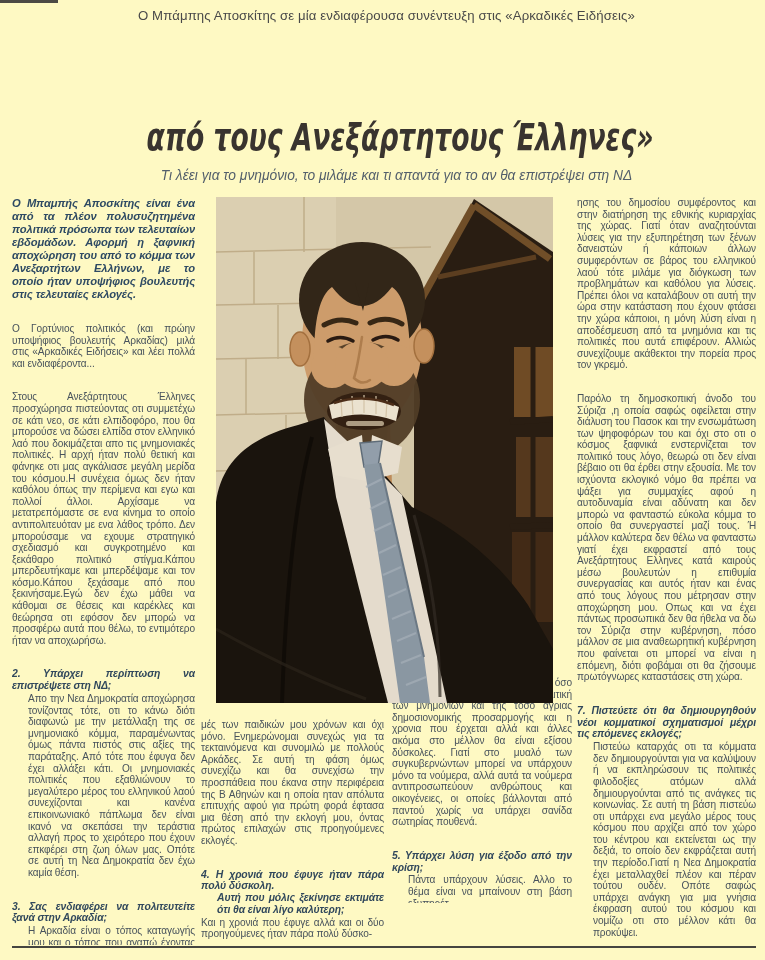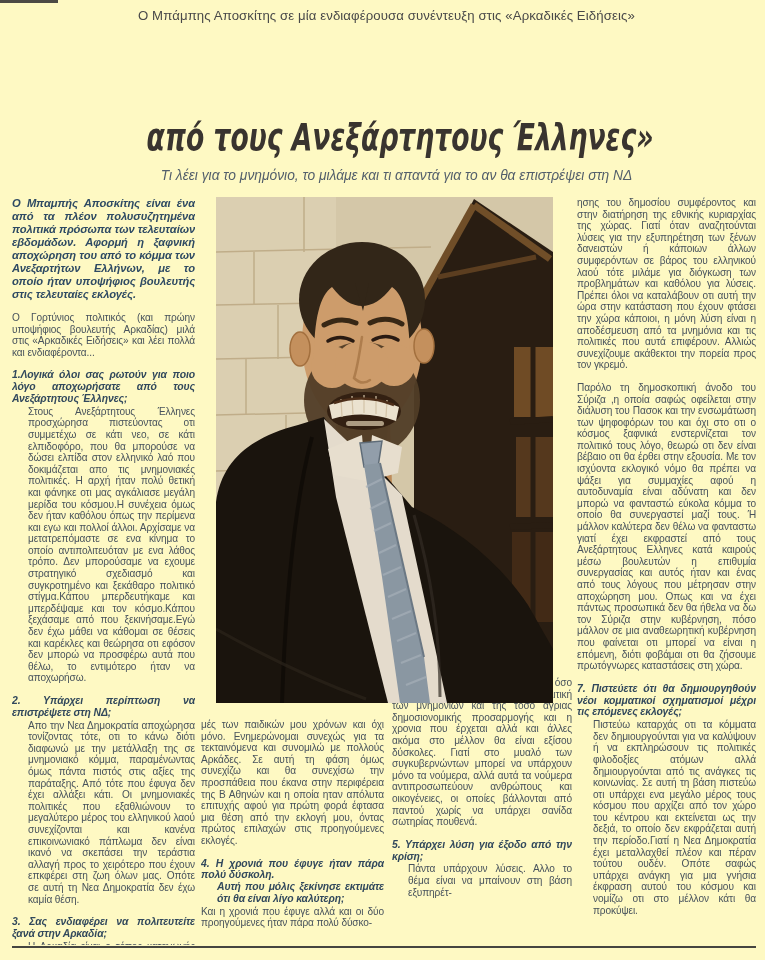--- a/index.html
+++ b/index.html
@@ -15,21 +15,21 @@
             transform:translateX(18px) scaleX(0.70);transform-origin:center;}
   .deck{position:absolute;left:0;top:168px;width:765px;text-align:center;padding-left:28px;box-sizing:border-box;
             font-style:italic;font-size:13.8px;color:#535f6b;}
   .col{position:absolute;top:197px;height:748px;overflow:hidden;text-align:justify;
        font-size:10.1px;line-height:11.6px;color:#47525c;letter-spacing:-0.1px;}
   .col1{left:12px;width:183px;}
   .col2{left:201px;width:183px;top:719px;height:226px;}
   .col3{left:392px;width:180px;top:677px;height:226px;}
   .col4{left:577px;width:179px;}
   .blk{margin:0;}
-  .blk + .blk{margin-top:11px;}
+  .blk + .blk{margin-top:22px;}
   .question + .blk{margin-top:1px;margin-left:16px;}
   .question + .qcont{margin-top:0;}
   .qcont + .blk{margin-top:1px;}
   .intro{font-weight:bold;font-style:italic;font-size:11.2px;line-height:13px;color:#2e4a63;}
   .question,.qcont{font-weight:bold;font-style:italic;font-size:10.4px;line-height:11.8px;color:#31485c;}
   .photo{position:absolute;left:216px;top:197px;width:337px;height:506px;margin:0;}
   .photo svg{display:block;width:100%;height:100%;}
   .bottom-rule{position:absolute;left:12px;top:946px;width:744px;height:2px;background:#454540;}
 </style>
 </head>
@@ -44,21 +44,20 @@
 
   <div class="subwrap">
     <span class="subheadline">από τους Ανεξάρτητους Έλληνες»</span>
   </div>
 
   <div class="deck">Τι λέει για το μνημόνιο, το μιλάμε και τι απαντά για το αν θα επιστρέψει στη ΝΔ</div>
 
   <div class="col col1">
       <p class="blk intro">Ο Μπαμπής Αποσκίτης είναι ένα από τα πλέον πολυσυζητημένα πολιτικά πρόσωπα των τελευταίων εβδομάδων. Αφορμή η ξαφνική αποχώρηση του από το κόμμα των Ανεξαρτήτων Ελλήνων, με το οποίο ήταν υποψήφιος βουλευτής στις τελευταίες εκλογές.</p>
       <p class="blk body">Ο Γορτύνιος πολιτικός (και πρώην υποψήφιος βουλευτής Αρκαδίας) μιλά στις «Αρκαδικές Ειδήσεις» και λέει πολλά και ενδιαφέροντα...</p>
-      <p class="blk question">1.Λογικά όλοι σας ρωτούν για ποιο λόγο αποχωρήσατε από τους Ανεξάρτητους Έλληνες;</p>
       <p class="blk body">Στους Ανεξάρτητους Έλληνες προσχώρησα πιστεύοντας οτι συμμετέχω σε κάτι νεο, σε κάτι ελπιδοφόρο, που θα μπορούσε να δώσει  ελπίδα στον ελληνικό λαό που δοκιμάζεται απο τις μνημονιακές πολιτικές. Η αρχή ήταν πολύ θετική και φάνηκε οτι μας αγκάλιασε μεγάλη μερίδα του κόσμου.Η συνέχεια όμως δεν ήταν καθόλου όπως την περίμενα και εγω και πολλοί άλλοι. Αρχίσαμε να μετατρεπόμαστε σε ενα κίνημα το οποίο αντιπολιτευόταν με ενα λάθος τρόπο. Δεν μπορούσαμε να εχουμε στρατηγικό σχεδιασμό και συγκροτημένο και ξεκάθαρο πολιτικό στίγμα.Κάπου μπερδευτήκαμε και μπερδέψαμε και τον κόσμο.Κάπου ξεχάσαμε από που ξεκινήσαμε.Εγώ δεν έχω μάθει να κάθομαι σε θέσεις και καρέκλες και θεώρησα οτι εφόσον δεν μπορώ να προσφέρω αυτά που θέλω, το εντιμότερο ήταν να αποχωρήσω.</p>
       <p class="blk question">2. Υπάρχει περίπτωση να επιστρέψετε στη ΝΔ;</p>
       <p class="blk body">Απο την Νεα Δημοκρατία αποχώρησα τονίζοντας τότε, οτι το κάνω διότι διαφωνώ με την μετάλλαξη της σε μνημονιακό κόμμα, παραμένωντας όμως πάντα πιστός στις αξίες της παράταξης. Από τότε που έφυγα δεν έχει αλλάξει κάτι. Οι μνημονιακές πολιτικές που εξαθλιώνουν το μεγαλύτερο μέρος του ελληνικού λαού συνεχίζονται και κανένα επικοινωνιακό πάπλωμα δεν είναι ικανό να σκεπάσει την τεράστια αλλαγή προς το χειρότερο που έχουν επκφέρει στη ζωη όλων μας. Οπότε σε αυτή τη Νεα Δημοκρατία δεν έχω καμία θέση.</p>
       <p class="blk question">3. Σας ενδιαφέρει να πολιτευτείτε ξανά στην Αρκαδία;</p>
       <p class="blk body">Η Αρκαδία είναι ο τόπος καταγωγής μου και ο τόπος που αγαπώ έχοντας περάσει πολλές από τις καλύτερες στιγ-</p>
     </div>
   <div class="col col2">
       <p class="blk body">μές των παιδικών μου χρόνων και όχι μόνο. Ενημερώνομαι συνεχώς για τα τεκταινόμενα και συνομιλώ με πολλούς Αρκάδες. Σε αυτή τη φάση όμως συνεχίζω και θα συνεχίσω την προσπάθεια που έκανα στην περιφέρεια της Β Αθηνών και η οποία ηταν απόλυτα επιτυχής αφού για πρώτη φορά έφτασα μια θέση από την εκλογή μου, όντας πρώτος επιλαχών στις προηγούμενες εκλογές.</p>
       <p class="blk question">4. Η χρονιά που έφυγε ήταν πάρα πολύ δύσκολη.</p>
       <p class="blk qcont">Αυτή που μόλις ξεκίνησε εκτιμάτε ότι θα είναι λίγο καλύτερη;</p>

